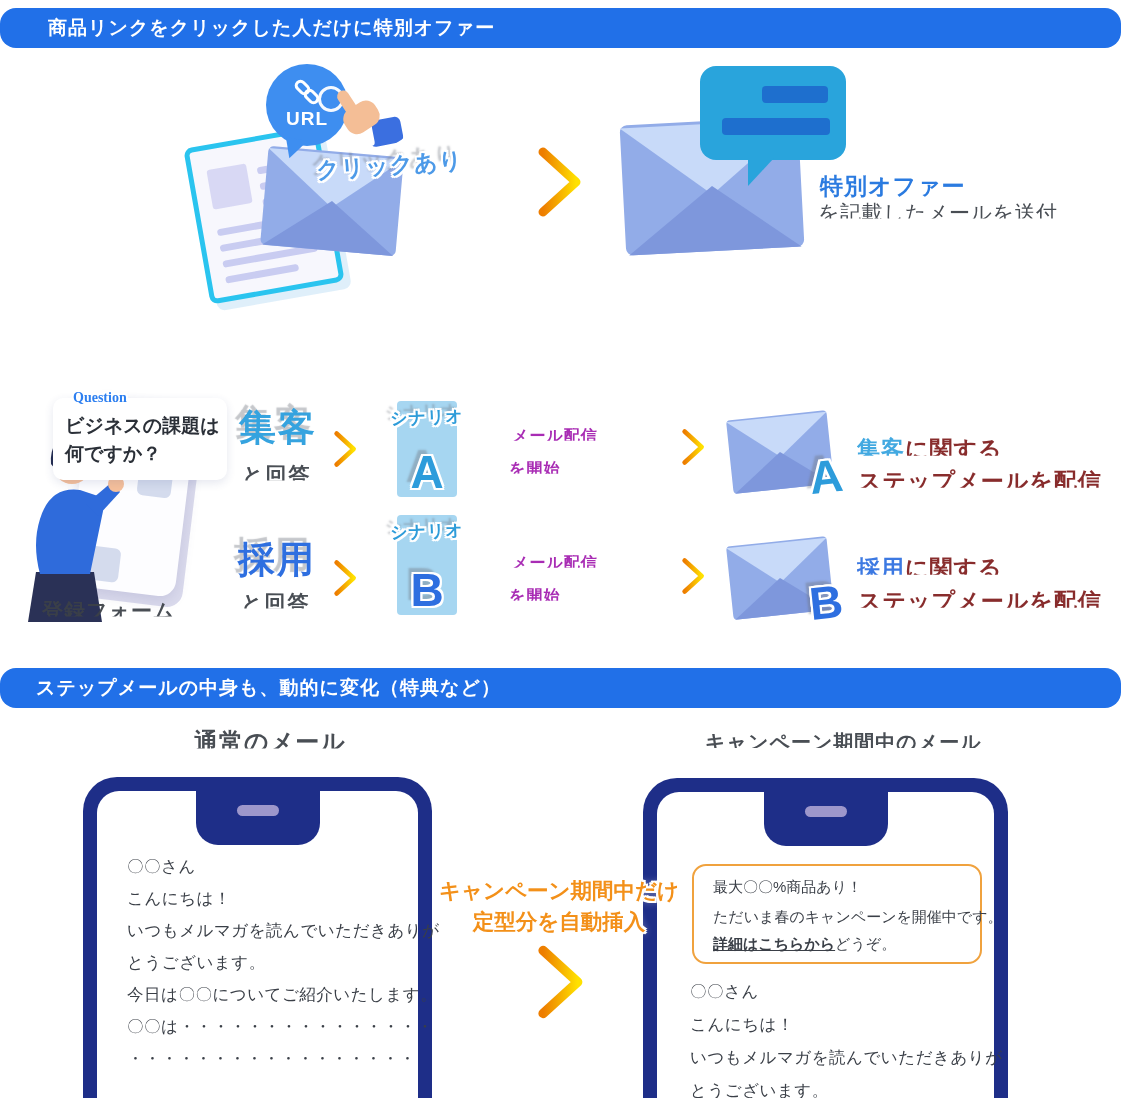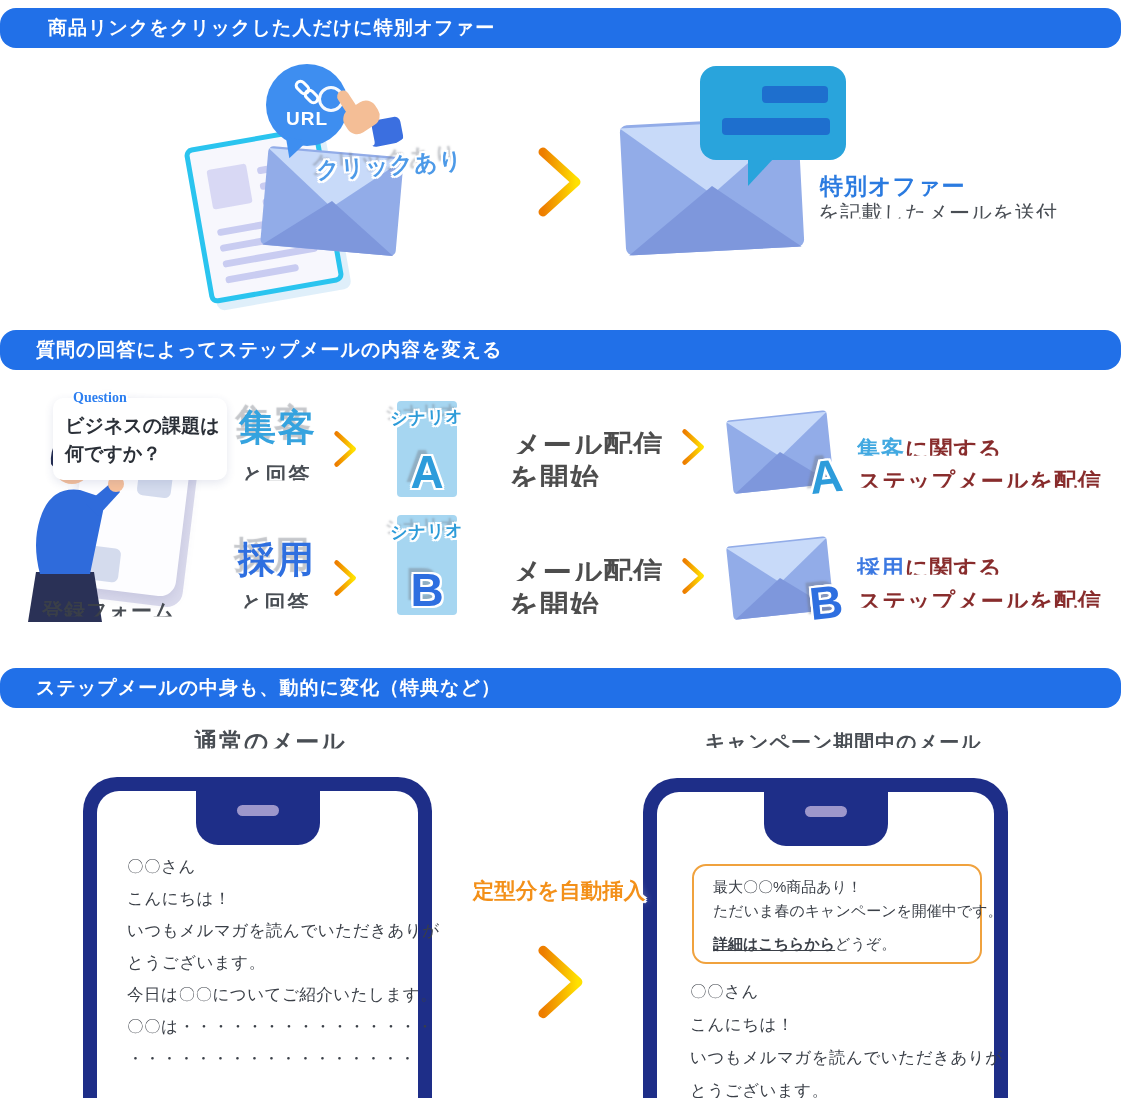--- a/index.html
+++ b/index.html
@@ -62,21 +62,21 @@
   .s2-sq{position:absolute;width:34px;height:34px;background:#C9D2E8;opacity:.8;border-radius:6px;}
   .person{position:absolute;left:10px;top:424px;width:130px;height:200px;z-index:3;}
   .form-caption{position:absolute;left:42px;top:597px;font-size:21px;font-weight:bold;color:#3C4148;
                 letter-spacing:1px;z-index:4;}
   .answer{position:absolute;font-size:37px;font-weight:800;letter-spacing:2px;line-height:1;}
   .answer-note{position:absolute;font-size:21px;font-weight:bold;color:#3C4148;letter-spacing:2px;}
   .scen-box{position:absolute;width:60px;background:#A6D6F1;border-radius:4px;}
   .scen-word{position:absolute;top:5px;left:50%;transform:translateX(-50%) rotate(-2deg);font-size:17px;
              font-weight:800;white-space:nowrap;letter-spacing:1px;}
   .scen-letter{position:absolute;bottom:2px;left:50%;transform:translateX(-50%);font-size:46px;font-weight:800;line-height:1;}
-  .note-line{position:absolute;font-size:29px;font-weight:bold;color:#404040;letter-spacing:1px;}
+  .note-line{position:absolute;font-size:16px;font-weight:bold;color:#a21caf;letter-spacing:1px;}
   .res-line{position:absolute;font-size:23px;font-weight:bold;letter-spacing:1px;white-space:nowrap;}
 
   
   .mail-title{position:absolute;font-weight:bold;color:#3C4148;letter-spacing:1px;white-space:nowrap;}
   .phone{position:absolute;background:#1E2E88;border-radius:34px;}
   .phone-screen{position:absolute;left:14px;top:14px;right:14px;bottom:14px;background:#fff;border-radius:22px;}
   .phone-notch{position:absolute;top:14px;left:50%;transform:translateX(-50%);width:124px;height:54px;
                background:#1E2E88;border-radius:0 0 22px 22px;}
   .phone-speaker{position:absolute;top:14px;left:50%;transform:translateX(-50%);width:42px;height:11px;
                  background:#9D97CB;border-radius:6px;}
@@ -164,21 +164,20 @@
 
   <div class="chat-bubble">
     <div class="chat-bar" style="left:62px;top:20px;width:66px;"></div>
     <div class="chat-bar" style="left:22px;top:52px;width:108px;"></div>
     <div class="chat-tail"></div>
   </div>
 
   <div class="offer-title nowrap">特別オファー</div>
   <div class="offer-sub clipt nowrap">を記載したメールを送付</div>
 
-  <div class="banner" style="top:330px;">質問の回答によってステップメールの内容を変える</div>
 
   <div class="s2-tablet">
     <div class="s2-sq" style="left:58px;top:58px;"></div>
     <div class="s2-sq" style="left:16px;top:148px;"></div>
   </div>
 
   <div class="person">
     <svg viewBox="0 0 130 200">
       <path d="M26 148 L84 148 L92 198 L18 198 Z" fill="#2A3156"></path>
       <path d="M30 95 Q40 62 70 66 L88 72 Q96 76 92 92 L80 150 L30 150 Q22 120 30 95 Z" fill="#2F6BDB"></path>
@@ -264,32 +263,33 @@
       <div class="mail-line" style="left:30px;top:193px;">今日は〇〇についてご紹介いたします。</div>
       <div class="mail-line" style="left:30px;top:225px;">〇〇は・・・・・・・・・・・・・・・</div>
       <div class="mail-line" style="left:30px;top:257px;">・・・・・・・・・・・・・・・・・</div>
     </div>
     <div class="phone-notch">
       <div class="phone-speaker"></div>
     </div>
   </div>
 
   <div class="callout">
+    <div class="callout-line">キャンペーン期間中だけ</div>
     <div class="callout-line">定型分を自動挿入</div>
   </div>
   <svg class="arrow" style="left:500px;top:938px;width:104px;height:88px;" viewBox="0 0 97 84">
     <path class="ar" d="M8 42 H62"></path>
       <path class="ar" d="M40 12 L73 42 L40 72"></path>
   </svg>
 
   <div class="phone" style="left:643px;top:778px;width:365px;height:400px;">
     <div class="phone-screen">
       <div class="promo">
         <div class="promo-line" style="top:12px;">最大〇〇%商品あり！</div>
-        <div class="promo-line" style="top:36px;">ただいま春のキャンペーンを開催中です。</div>
+        <div class="promo-line" style="top:42px;">ただいま春のキャンペーンを開催中です。</div>
         <div class="promo-line" style="top:69px;">
           <span class="promo-link">詳細はこちらから</span><span>どうぞ。</span>
         </div>
       </div>
       <div class="mail-line" style="left:33px;top:189px;">〇〇さん</div>
       <div class="mail-line" style="left:33px;top:222px;">こんにちは！</div>
       <div class="mail-line" style="left:33px;top:255px;">いつもメルマガを読んでいただきありが</div>
       <div class="mail-line" style="left:33px;top:288px;">とうございます。</div>
     </div>
     <div class="phone-notch">

